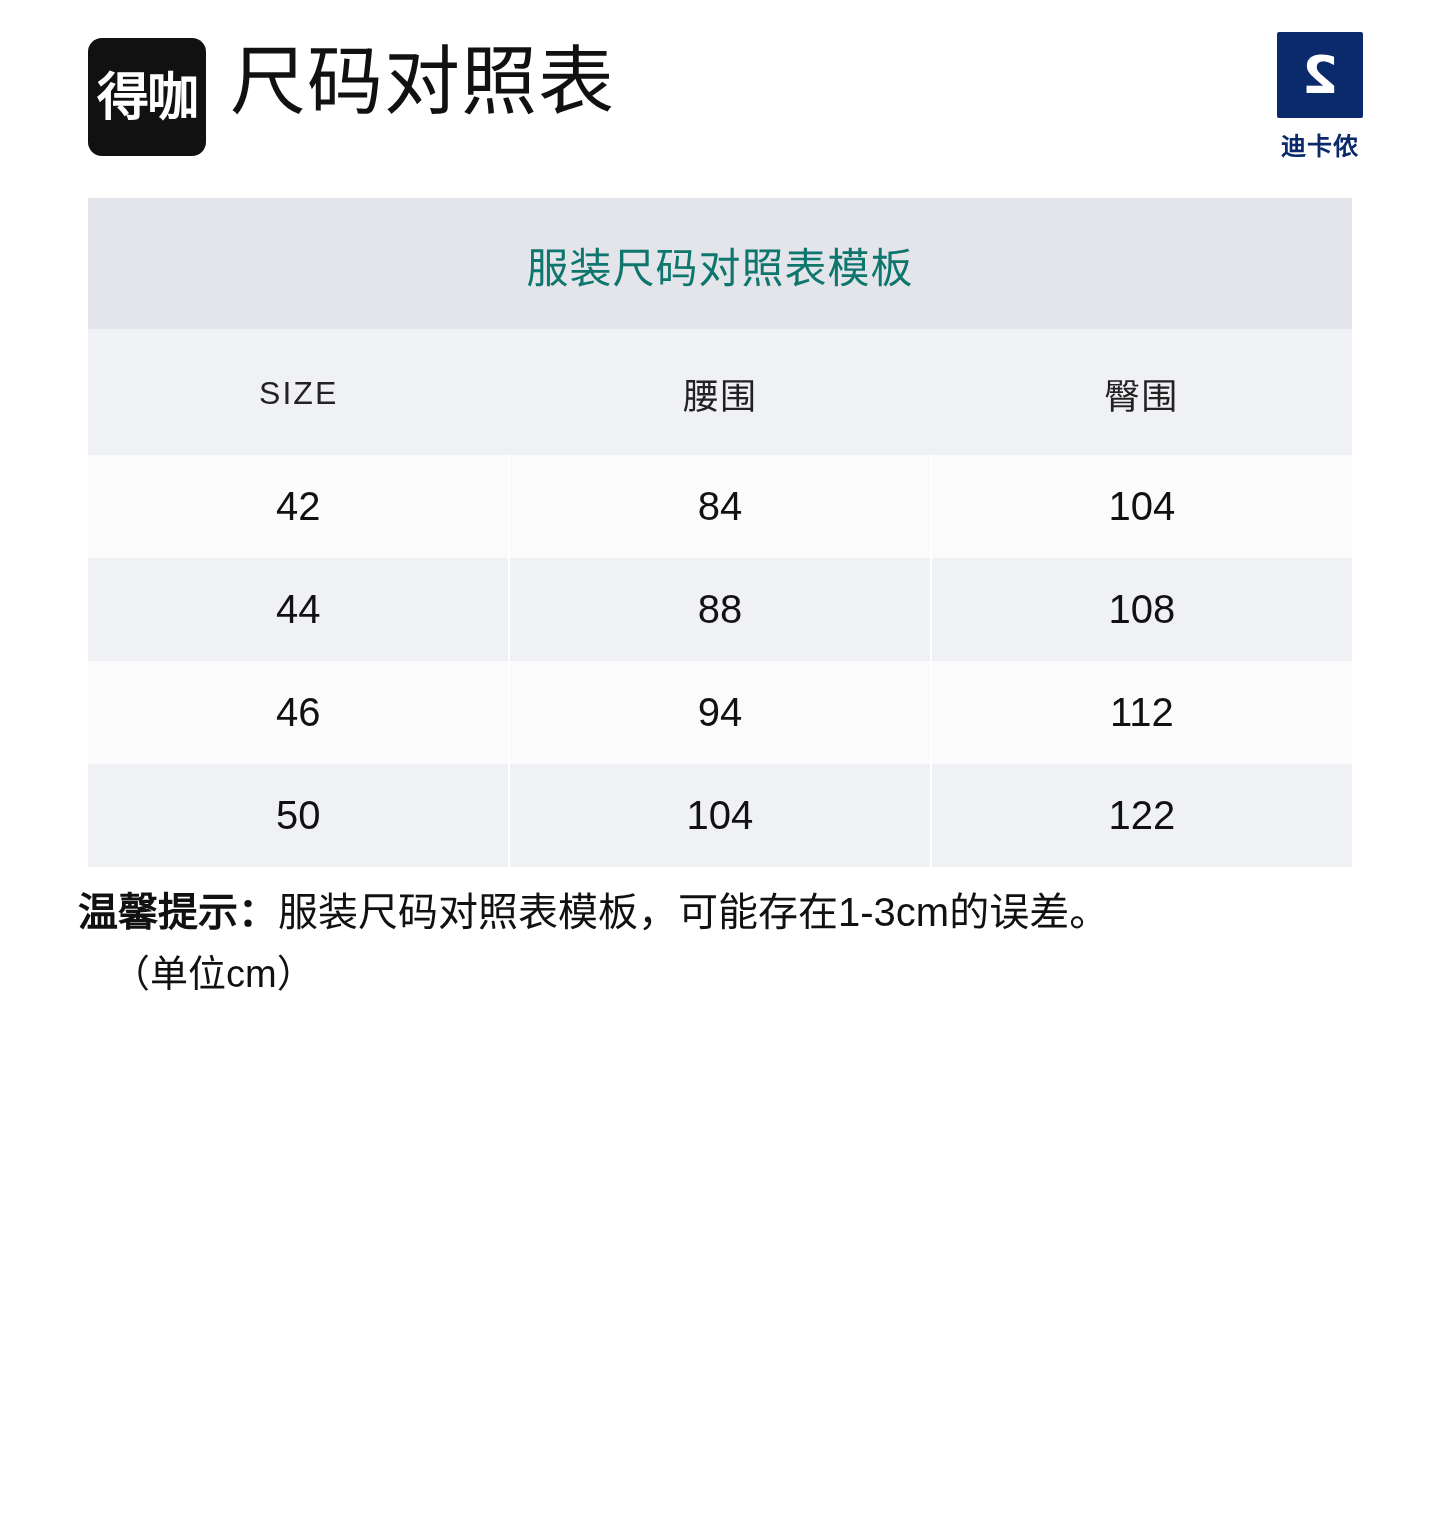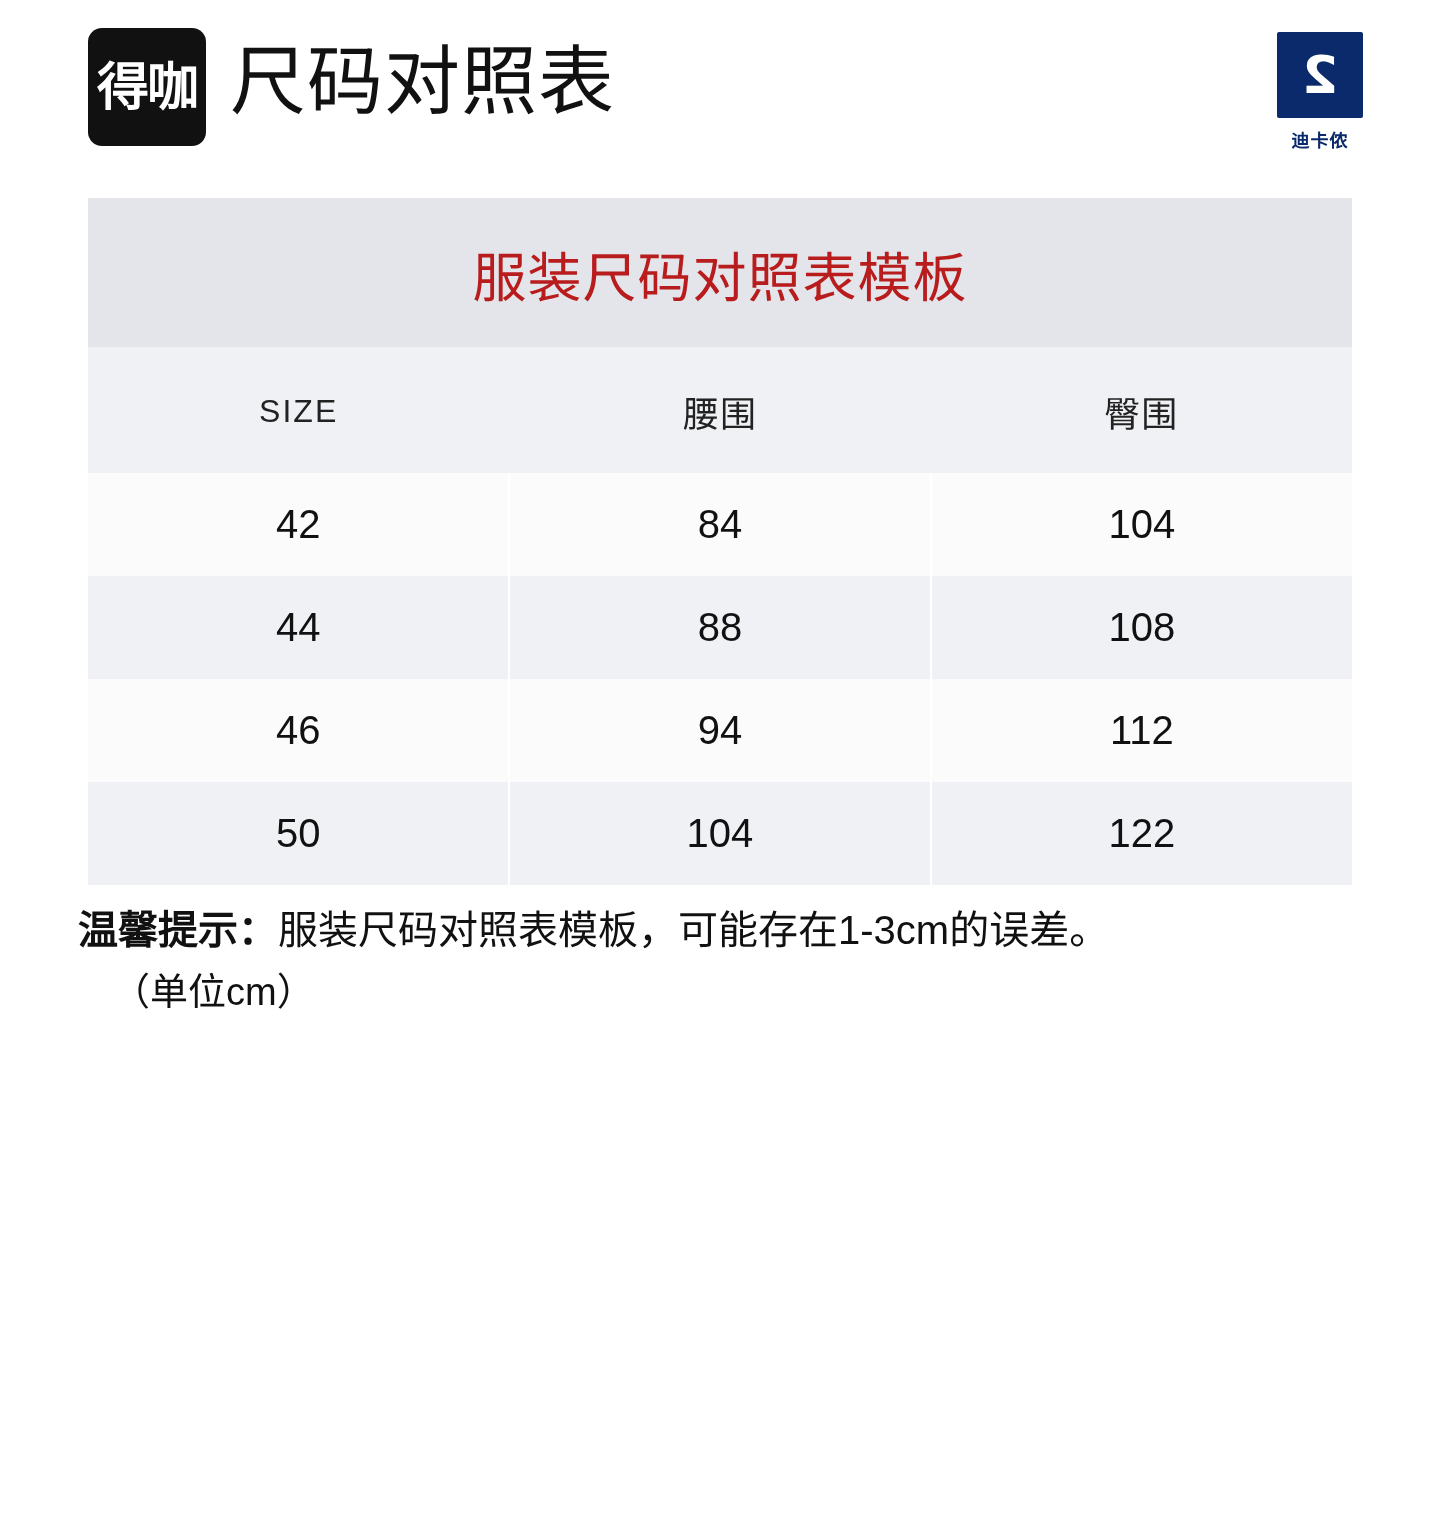--- a/index.html
+++ b/index.html
@@ -26,21 +26,21 @@
   }
   .brand-mark {
     width: 118px;
     height: 118px;
     background: #111111;
     border-radius: 14px;
     display: flex;
     align-items: center;
     justify-content: center;
     flex: none;
-    margin-top: 6px;
+    margin-top: 16px;
   }
   .brand-mark .glyph {
     color: #ffffff;
     font-size: 52px;
     line-height: 1;
     letter-spacing: -2px;
     font-family: "DejaVu Sans", sans-serif;
     font-weight: 700;
   }
   .page-title {
@@ -73,37 +73,37 @@
   .corp-logo .badge .mark {
     color: #ffffff;
     font-size: 52px;
     font-weight: 700;
     line-height: 1;
     font-family: "DejaVu Sans", sans-serif;
     transform: scaleX(-1);
   }
   .corp-logo .corp-name {
     margin-top: 8px;
-    font-size: 18px;
+    font-size: 25px;
     font-weight: 700;
     color: #0b2a6b;
     letter-spacing: 1px;
     white-space: nowrap;
   }
 
   
   .table-wrap {
     margin: 28px 88px 0 88px;
     width: 1264px;
   }
   .table-caption {
     background: #e3e5ea;
     text-align: center;
-    font-size: 54px;
-    color: #b91c1c;
+    font-size: 42px;
+    color: #0f766e;
     padding: 36px 0 34px 0;
     letter-spacing: 1px;
   }
   table.size-table {
     width: 100%;
     border-collapse: collapse;
     table-layout: fixed;
   }
   table.size-table th {
     background: #f0f1f5;

